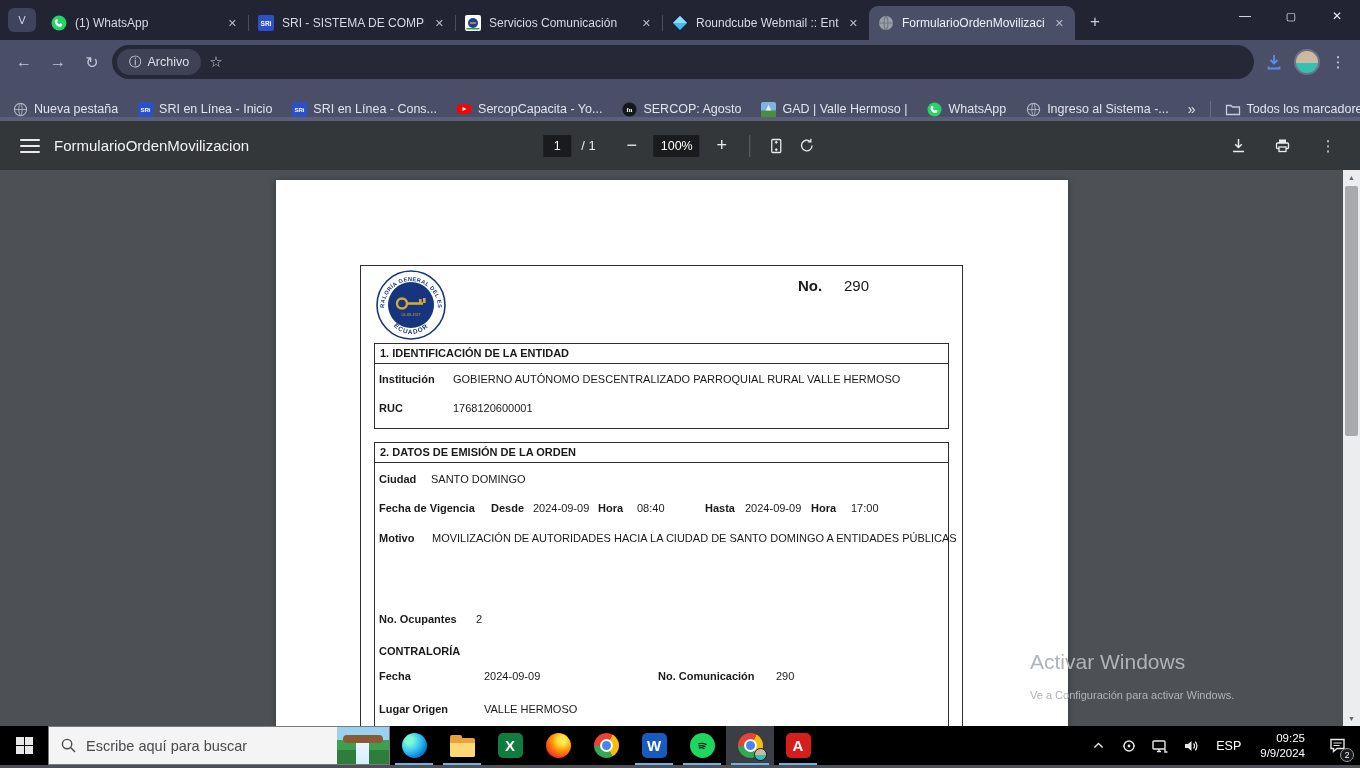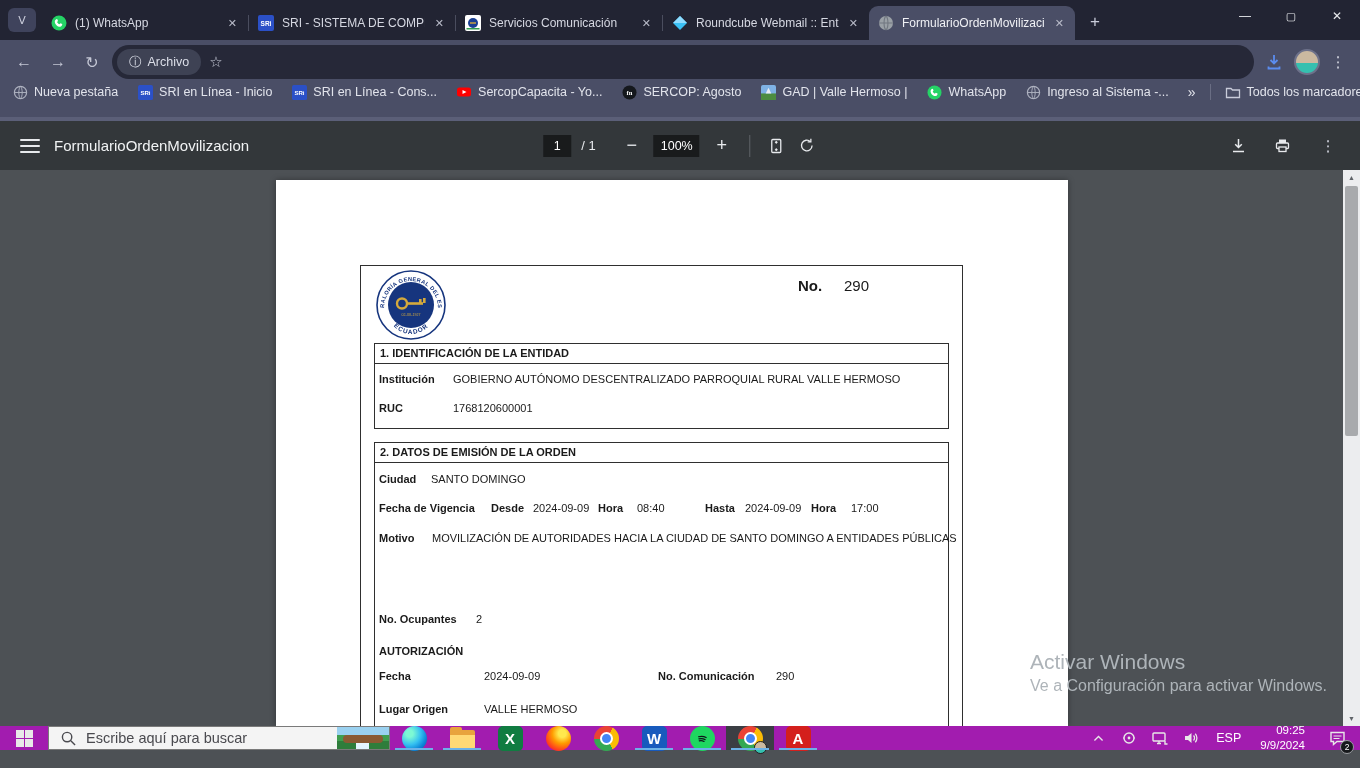--- a/index.html
+++ b/index.html
@@ -31,21 +31,21 @@
     padding:0 10px 0 5px;color:#e6e8f0;min-width:0}
   .chip{height:26px;background:#3e4254;border-radius:13px;display:flex;align-items:center;gap:6px;
     padding:0 12px;font-size:12.5px;color:#dcdfe9;flex:none}
   .url{font-size:13px;margin-left:10px;white-space:nowrap;overflow:hidden;flex:1}
   .star{font-size:15px;color:#c3c6d4;margin-left:8px}
   .avatar{width:26px;height:26px;border-radius:50%;background:linear-gradient(180deg,#cbb9a0 0 55%,#35c0b0 55% 100%);
     border:2px solid #6d718a}
   .kebab{color:#d6d8e2;font-size:15px;width:24px;text-align:center;letter-spacing:0}
 
   
-  .bookmarks{height:33px;background:#4a4e66;display:flex;align-items:flex-start;padding:0 12px;gap:19px;
+  .bookmarks{height:33px;background:#4a4e66;display:flex;align-items:flex-end;padding:0 12px;gap:19px;
     color:#e2e4ec;font-size:12.5px}
   .bm{display:flex;align-items:center;gap:6px;white-space:nowrap}
   .bm-right{margin-left:auto;display:flex;align-items:center;gap:14px}
   .bm-div{width:1px;height:16px;background:#6a6e84}
   .accent{height:4px;background:#5b5f78}
 
   
   .pdfbar{height:49px;background:#33373a;display:flex;align-items:center;color:#f1f3f4;padding:0 14px;position:relative}
   .hamb{width:20px;display:flex;flex-direction:column;gap:4px;margin:0 14px 0 6px}
   .hamb span{height:2px;background:#e8eaed;border-radius:1px}
@@ -83,24 +83,24 @@
   .secbody{position:absolute;left:13px;width:575px;border:1px solid #2f2f2f;border-top:none}
   .lbl{font-weight:bold;font-size:11px}
   .val{font-size:11px}
 
   
   .logo{position:absolute;left:14px;top:3px;width:72px;height:72px}
 
   
   .watermark{position:absolute;left:1030px;top:480px;color:#aeb4b9;z-index:6}
   .watermark .w1{font-size:21px}
-  .watermark .w2{font-size:16px;margin-top:3px}
-
-  
-  .taskbar{height:24px;background:#a21caf;display:flex;align-items:stretch;color:#fff}
+  .watermark .w2{font-size:11px;margin-top:15px}
+
+  
+  .taskbar{height:39px;background:#000000;display:flex;align-items:stretch;color:#fff}
   .startbtn{width:48px;display:flex;align-items:center;justify-content:center}
   .wingrid{display:grid;grid-template-columns:8px 8px;grid-template-rows:8px 8px;gap:1px}
   .wingrid span{background:#e8e8e8}
   .searchbox{width:342px;background:#f4f4f4;display:flex;align-items:center;gap:10px;padding-left:12px;
     color:#4a4a4f;font-size:14.5px;position:relative;border:1px solid #7a7a7a}
   .waterfall{position:absolute;right:0;top:0;width:52px;height:100%;overflow:hidden;
     background:linear-gradient(180deg,#9ad1f0 0 35%,#3f9e4f 35% 62%,#2e7d3b 62% 100%)}
   .waterfall::before{content:"";position:absolute;left:19px;top:13px;width:13px;height:29px;
     background:linear-gradient(180deg,#eaf7ff,#cfeefc)}
   .waterfall::after{content:"";position:absolute;left:6px;top:8px;width:40px;height:8px;border-radius:4px;background:#8a5a33}
@@ -435,21 +435,21 @@
       <div class="abs val" style="left:384px;top:236px">2024-09-09</div>
       <div class="abs lbl" style="left:450px;top:236px">Hora</div>
       <div class="abs val" style="left:490px;top:236px">17:00</div>
 
       <div class="abs lbl" style="left:18px;top:266px">Motivo</div>
       <div class="abs val" style="left:71px;top:266px">MOVILIZACIÓN DE AUTORIDADES HACIA LA CIUDAD DE SANTO DOMINGO A ENTIDADES PÚBLICAS</div>
 
       <div class="abs lbl" style="left:18px;top:347px">No. Ocupantes</div>
       <div class="abs val" style="left:115px;top:347px">2</div>
 
-      <div class="abs lbl" style="left:18px;top:379px">AUTORIZACIÓN</div>
+      <div class="abs lbl" style="left:18px;top:379px">CONTRALORÍA</div>
 
       <div class="abs lbl" style="left:18px;top:404px">Fecha</div>
       <div class="abs val" style="left:123px;top:404px">2024-09-09</div>
       <div class="abs lbl" style="left:297px;top:404px">No. Comunicación</div>
       <div class="abs val" style="left:415px;top:404px">290</div>
 
       <div class="abs lbl" style="left:18px;top:437px">Lugar Origen</div>
       <div class="abs val" style="left:123px;top:437px">VALLE HERMOSO</div>
 
       <div class="abs lbl" style="left:18px;top:458px">Lugar Destino</div>

